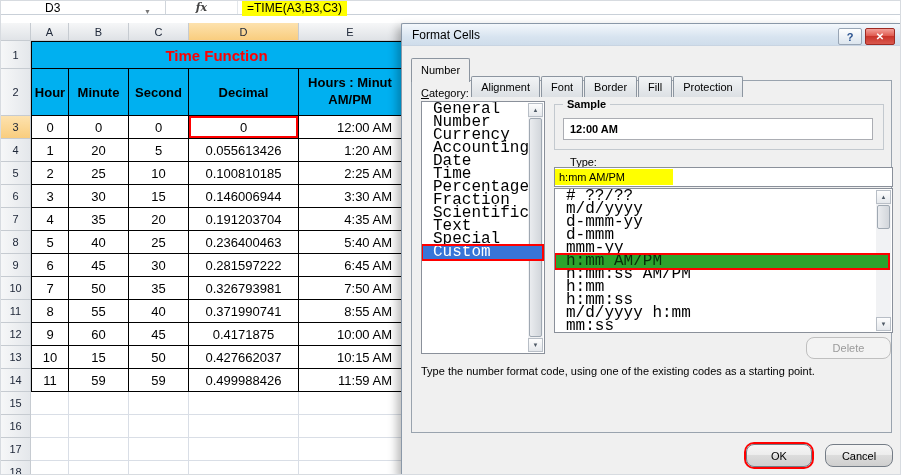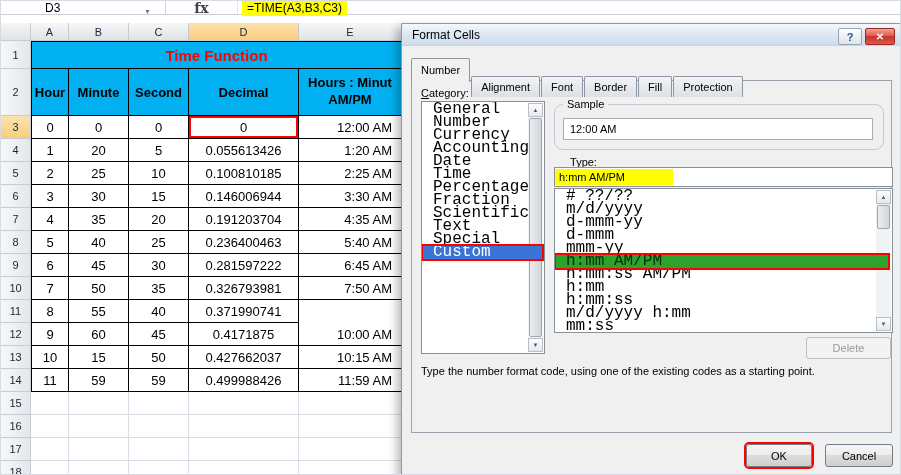--- a/index.html
+++ b/index.html
@@ -10,21 +10,21 @@
   *{margin:0;padding:0;box-sizing:border-box;}
   body{font-family:"Liberation Sans",sans-serif;background:#fff;}
   .screen{position:relative;width:901px;height:475px;background:#fff;overflow:hidden;border:1px solid #D7DBE0;}
 
   
   .formula-bar{position:absolute;top:0;left:0;width:100%;height:14px;background:#fff;border-bottom:1px solid #C9D0D8;display:flex;align-items:stretch;}
   .name-box{width:165px;border-right:1px solid #D0D5DB;position:relative;display:flex;align-items:center;}
   .name-text{padding-left:44px;font-size:12px;color:#000;}
   .name-arrow{position:absolute;right:14px;top:7px;font-size:7px;color:#777;}
   .fx-box{width:72px;display:flex;align-items:center;justify-content:center;border-right:1px solid #E3E7EB;}
-  .fx-i{font-family:"DejaVu Serif",serif;font-weight:bold;font-size:14px;color:#444;}
+  .fx-i{font-family:"DejaVu Serif",serif;font-style:italic;font-weight:bold;font-size:11px;color:#444;}
   .formula-area{flex:1;display:flex;align-items:center;padding-left:4px;}
   .formula-text{background:var(--highlight-yellow);font-size:12px;padding:1px 5px;white-space:nowrap;}
 
   
   .sheet{position:absolute;top:22px;left:0;width:401px;height:453px;overflow:hidden;background:#fff;}
   .hdr-row{display:flex;height:18px;}
   .corner{width:30px;background:linear-gradient(#F5F6F7,#E0E3E7);border-right:1px solid #C6CBD1;border-bottom:1px solid #C6CBD1;}
   .colhdr{display:flex;align-items:center;justify-content:center;font-size:11px;color:#20293a;background:linear-gradient(#F6F7F8,#DFE2E6);border-right:1px solid #C6CBD1;border-bottom:1px solid #C6CBD1;}
   .hdr-row .colhdr:nth-child(2){width:38px}
   .hdr-row .colhdr:nth-child(3){width:60px}
@@ -69,26 +69,26 @@
   .type-list{left:152px;top:164px;right:8px;height:145px;}
   .list-item{height:13px;line-height:13px;font-size:16px;padding-left:10px;color:#000;white-space:nowrap;font-family:Liberation Mono, monospace;}
   .selected-blue{background:var(--selection-blue);color:#fff;margin-right:-14px;position:relative;z-index:4;outline:2px solid var(--annotation-red);}
   .selected-green{background:var(--selection-green);color:#062c06;margin-right:-12px;position:relative;z-index:4;outline:2px solid var(--annotation-red);}
   .vscroll{position:absolute;top:1px;right:1px;bottom:1px;width:15px;background:#F1F2F4;display:flex;flex-direction:column;z-index:3;}
   .sb-btn{height:14px;background:linear-gradient(#FDFDFD,#E5E8EC);border:1px solid #B8BEC6;font-size:6px;color:#4F5A66;display:flex;align-items:center;justify-content:center;flex:0 0 auto;}
   .sb-thumb{background:linear-gradient(90deg,#EAECEF,#D2D6DB);border:1px solid #9FA8B2;border-radius:2px;margin:1px;}
   .cat-list .sb-thumb{flex:1;}
   .type-list .sb-thumb{height:24px;}
   .sb-spacer{flex:1;}
-  .groupbox{position:absolute;left:152px;top:80px;right:17px;height:46px;border:1px solid #C3C9CF;border-radius:9px;z-index:2;}
+  .groupbox{position:absolute;left:152px;top:80px;right:17px;height:46px;border:1px solid #C3C9CF;border-radius:0;z-index:2;font-weight:bold;}
   .group-label{position:absolute;top:-7px;left:8px;background:#F0F0F0;padding:0 4px;font-size:11px;color:#000;}
   .sample-box{position:absolute;left:8px;top:13px;right:10px;height:22px;background:#fff;border:1px solid #ABADB3;display:flex;align-items:center;padding-left:6px;font-size:11px;color:#000;}
   .type-input{position:absolute;left:152px;top:143px;right:8px;height:20px;background:#fff;border:1px solid #8A909A;display:flex;align-items:center;z-index:2;}
   .hl-yellow{background:var(--highlight-yellow);font-size:11px;padding:2px 48px 2px 4px;white-space:nowrap;}
-  .btn{position:absolute;font-size:11px;font-family:inherit;background:linear-gradient(#F5F5F5,#EDEDED 45%,#DCDCDC 50%,#CFCFCF);border:1px solid #747C86;border-radius:3px;color:#000;z-index:2;}
+  .btn{position:absolute;font-size:11px;font-family:inherit;background:linear-gradient(#F5F5F5,#EDEDED 45%,#DCDCDC 50%,#CFCFCF);border:1px solid #747C86;border-radius:8px;color:#000;z-index:2;}
   .delete-btn{right:10px;top:313px;width:85px;height:22px;color:#9A9A9A;background:#F3F3F3;border-color:#BFBFBF;}
   .desc{position:absolute;left:19px;top:341px;right:10px;font-size:11px;color:#000;white-space:nowrap;overflow:hidden;z-index:2;}
   .ok-btn{right:89px;bottom:8px;width:66px;height:23px;box-shadow:0 0 0 2px var(--annotation-red);}
   .cancel-btn{right:8px;bottom:8px;width:68px;height:23px;}
 </style>
 </head>
 <body>
 
 <div class="screen">
 
@@ -195,20 +195,21 @@
         <div class="cell cc">35</div>
         <div class="cell cd">0.326793981</div>
         <div class="cell ce">7:50 AM</div>
       </div>
       <div class="srow drow tbl">
         <div class="rowhdr">11</div>
         <div class="cell ca">8</div>
         <div class="cell cb">55</div>
         <div class="cell cc">40</div>
         <div class="cell cd">0.371990741</div>
+        <div class="cell ce">8:55 AM</div>
       </div>
       <div class="srow drow tbl">
         <div class="rowhdr">12</div>
         <div class="cell ca">9</div>
         <div class="cell cb">60</div>
         <div class="cell cc">45</div>
         <div class="cell cd">0.4171875</div>
         <div class="cell ce">10:00 AM</div>
       </div>
       <div class="srow drow tbl">

